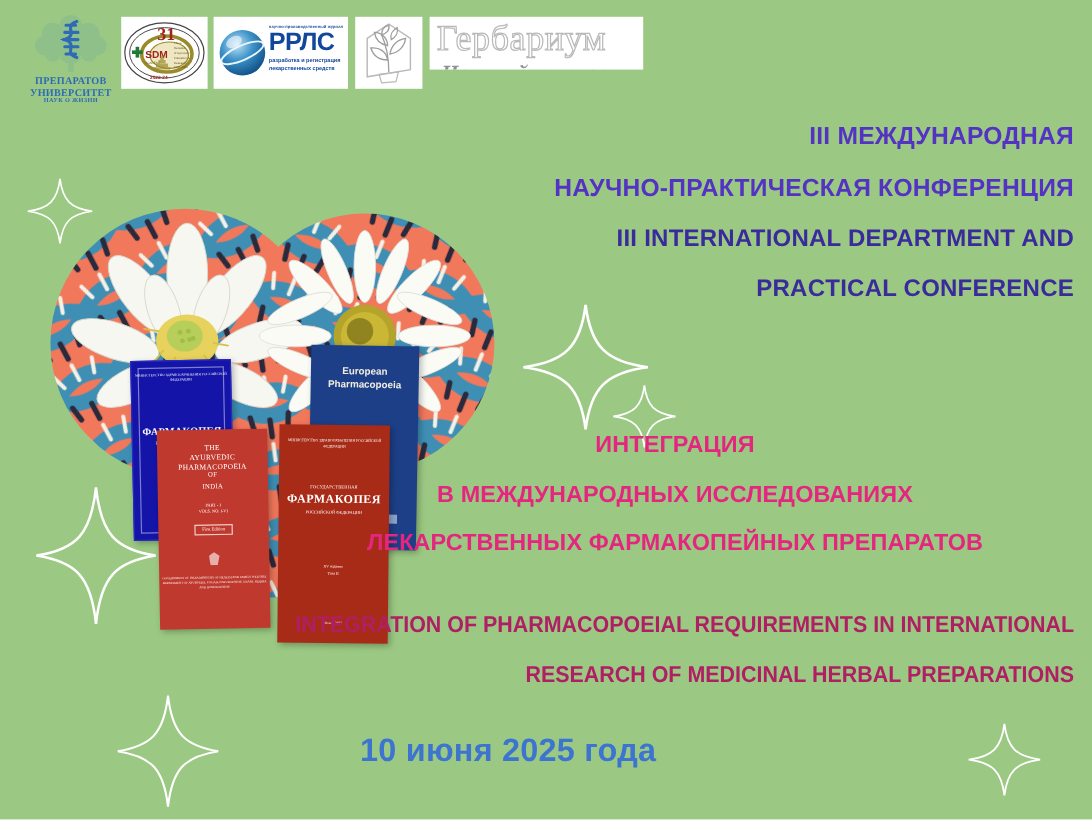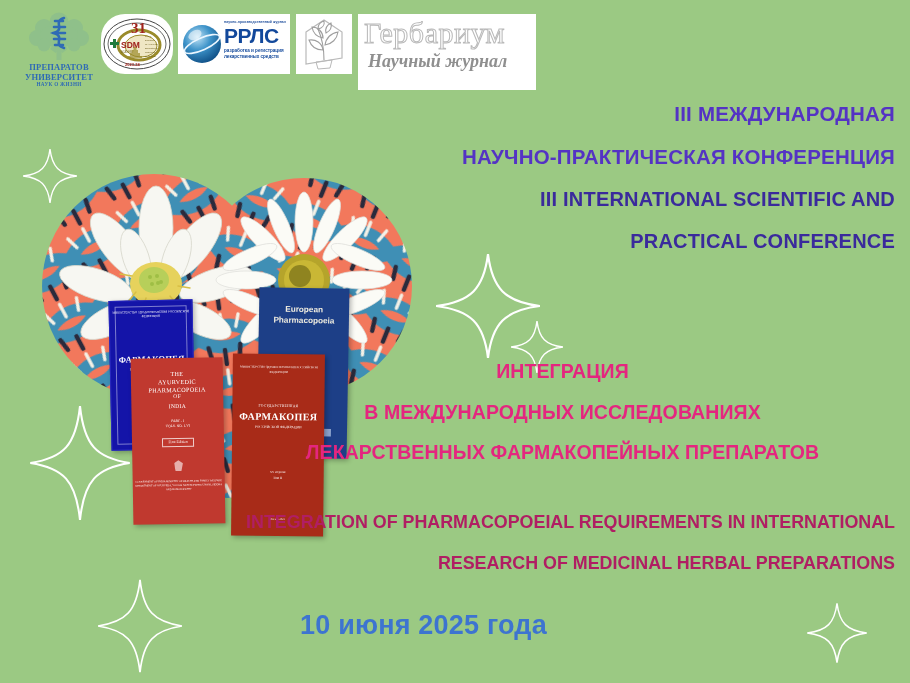--- a/index.html
+++ b/index.html
@@ -50,27 +50,27 @@
     font-weight: bold;
     line-height: 1.02;
     letter-spacing: .2px;
     margin-top: 1px;
   }
   .sech-l1 { font-size: 8.5px; }
   .sech-l2 { font-size: 8.5px; }
   .sech-l3 { font-size: 5.2px; letter-spacing: .3px; }
 
   
-  #logo-sdm { left: 101px; top: 14px; width: 72px; height: 60px; border-radius: 24px; }
+  #logo-sdm { left: 101px; top: 14px; width: 72px; height: 60px; }
   
   #logo-rrls { left: 178px; top: 14px; width: 112px; height: 60px; }
   
   #logo-herb-mark { left: 296px; top: 14px; width: 56px; height: 60px; }
   
-  #logo-herb-word { left: 358px; top: 14px; width: 178px; height: 76px; overflow: hidden; }
+  #logo-herb-word { left: 358px; top: 14px; width: 178px; height: 44px; overflow: hidden; }
 
   .rrls-text { position: absolute; left: 46px; top: 6px; }
   .rrls-top {
     font-size: 3.4px; color: #1f4e9c; letter-spacing: .1px;
     white-space: nowrap; font-weight: bold;
   }
   .rrls-main {
     font-size: 21px; font-weight: bold; color: #12489b;
     letter-spacing: -.5px; line-height: 1; margin-top: 1px;
   }
@@ -539,21 +539,21 @@
       <div class="btxt t4">РОССИЙСКОЙ ФЕДЕРАЦИИ</div>
       <div class="btxt t5">XV издание</div>
       <div class="btxt t6">Том II</div>
       <div class="btxt t7">Москва 2023</div>
     </div>
   </div>
 
   <div id="title-block">
     <div class="title-line">III МЕЖДУНАРОДНАЯ</div>
     <div class="title-line">НАУЧНО-ПРАКТИЧЕСКАЯ КОНФЕРЕНЦИЯ</div>
-    <div class="title-line en">III INTERNATIONAL SCIENTIFIC AND</div>
+    <div class="title-line en">III INTERNATIONAL DEPARTMENT AND</div>
     <div class="title-line en">PRACTICAL CONFERENCE</div>
   </div>
 
   <div id="topic-block">
     <div class="topic-line">ИНТЕГРАЦИЯ</div>
     <div class="topic-line">В МЕЖДУНАРОДНЫХ ИССЛЕДОВАНИЯХ</div>
     <div class="topic-line">ЛЕКАРСТВЕННЫХ ФАРМАКОПЕЙНЫХ ПРЕПАРАТОВ</div>
   </div>
 
   <div id="topic-en-block">

